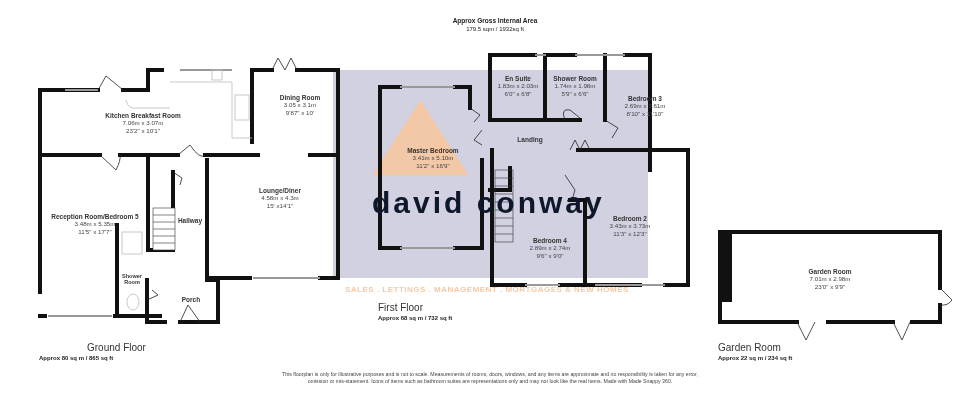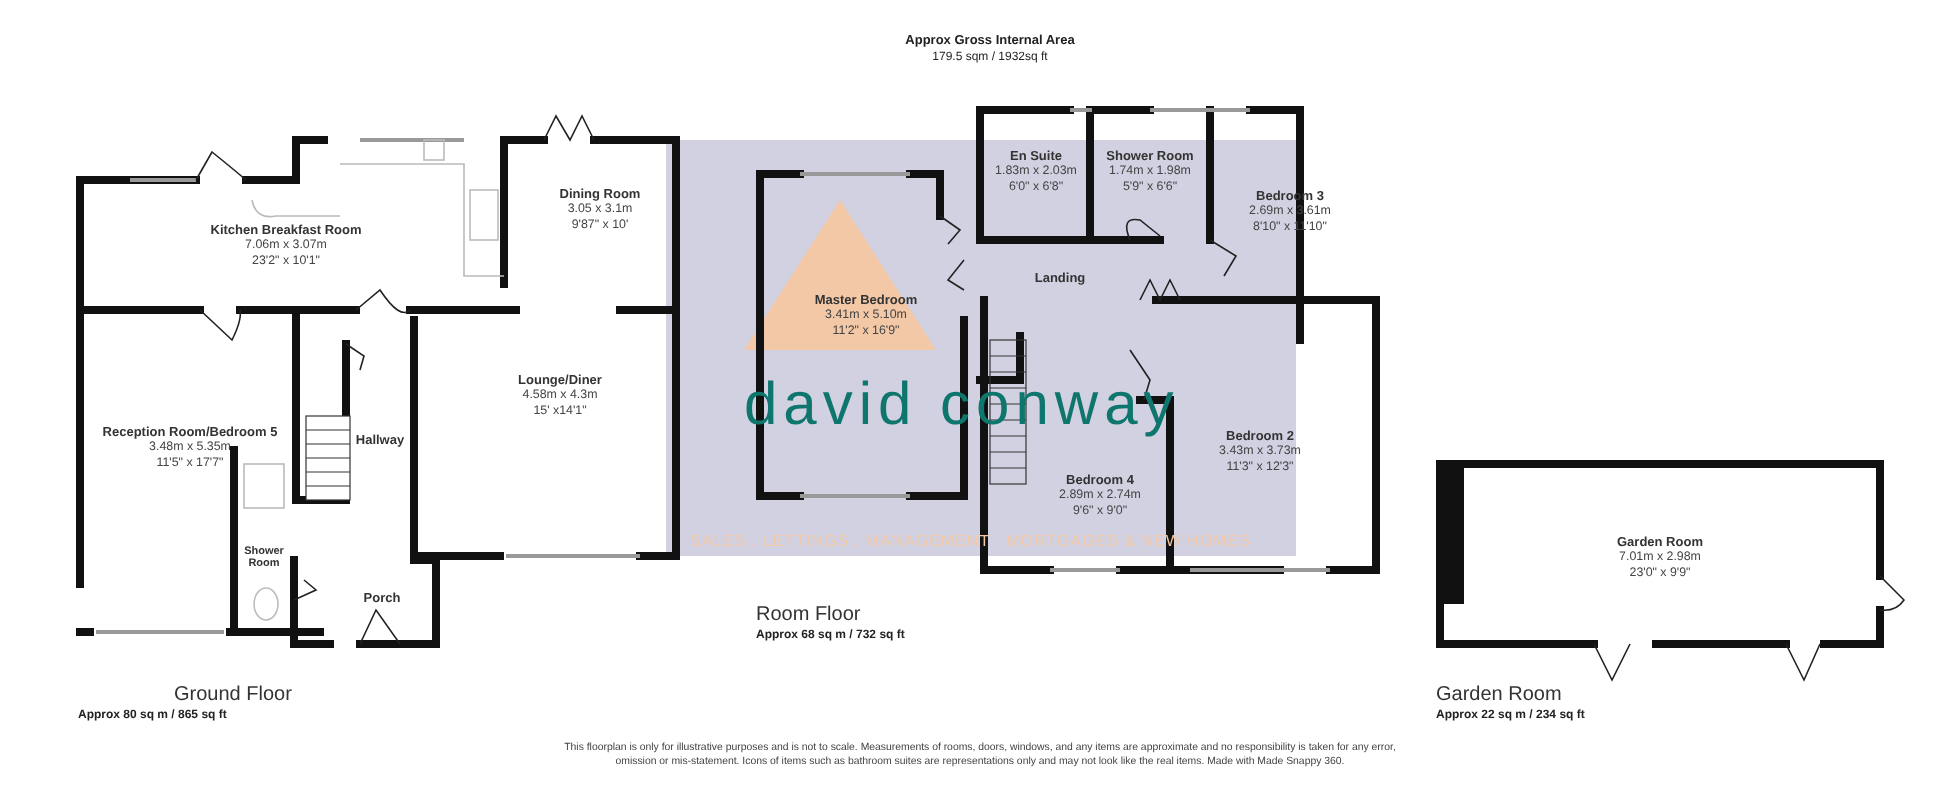--- a/index.html
+++ b/index.html
@@ -7,21 +7,21 @@
   .abs { position:absolute; }
   .hdr-title { font-size:6.5px; font-weight:bold; text-align:center; width:200px; }
   .hdr-sub { font-size:6px; text-align:center; width:200px; }
   .room { position:absolute; text-align:center; line-height:1.15; }
   .room .nm { font-size:6.5px; font-weight:bold; color:#333; display:block; white-space:nowrap; }
   .room .d { font-size:6.2px; color:#444; display:block; white-space:nowrap; }
   .floor-name { font-size:10px; color:#333; }
   .floor-area { font-size:6px; font-weight:bold; color:#222; }
   .disclaimer { font-size:5.2px; color:#444; text-align:center; width:420px; line-height:1.35; }
   svg.plan { position:absolute; left:0; top:0; }
-  .wm-text { font-size:8px; font-weight:normal; letter-spacing:0.5px; color:#f3c9a7; white-space:nowrap; }
+  .wm-text { font-size:8px; font-weight:bold; letter-spacing:0.5px; color:#f3c9a7; white-space:nowrap;margin-top:19px; }
 </style>
 </head>
 <body>
 
 <div class="abs hdr-title" style="left:395px;top:17px;">Approx Gross Internal Area</div>
 <div class="abs hdr-sub" style="left:395px;top:26px;">179.5 sqm / 1932sq ft</div>
 
 <svg class="plan" width="980" height="403" viewBox="0 0 980 403">
 
   <rect x="333" y="70" width="315" height="208" fill="#c9c9dd" opacity="0.85"></rect>
@@ -138,21 +138,21 @@
     <line x1="828" y1="322" x2="893" y2="322"></line>
   </g>
   <rect x="720" y="232" width="12" height="70" fill="#111"></rect>
   <g fill="none" stroke="#222" stroke-width="0.8">
     <path d="M940,288 L952,300 Q948,306 940,305"></path>
     <path d="M797,322 L806,340 L815,322"></path>
     <path d="M893,322 L902,340 L910,322"></path>
   </g>
 </svg>
 
-<div class="abs" style="left:372px;top:186px;font-size:30px;color:#0f766e;letter-spacing:3px;font-weight:400;">david conway</div>
+<div class="abs" style="left:372px;top:186px;font-size:30px;color:#0f172a;letter-spacing:3px;font-weight:700;">david conway</div>
 <div class="abs wm-text" style="left:345px;top:266px;">SALES . LETTINGS . MANAGEMENT . MORTGAGES &amp; NEW HOMES</div>
 
 <div class="room" style="left:88px;top:112px;width:110px;">
   <span class="nm">Kitchen Breakfast Room</span>
   <span class="d">7.06m x 3.07m</span>
   <span class="d">23'2" x 10'1"</span>
 </div>
 <div class="room" style="left:265px;top:94px;width:70px;">
   <span class="nm">Dining Room</span>
   <span class="d">3.05 x 3.1m</span>
@@ -214,19 +214,19 @@
 
 <div class="room" style="left:790px;top:268px;width:80px;">
   <span class="nm">Garden Room</span>
   <span class="d">7.01m x 2.98m</span>
   <span class="d">23'0" x 9'9"</span>
 </div>
 
 <div class="abs floor-name" style="left:39px;top:342px;margin-left:48px;">Ground Floor</div>
 <div class="abs floor-area" style="left:39px;top:355px;">Approx 80 sq m / 865 sq ft</div>
 
-<div class="abs floor-name" style="left:378px;top:302px;">Room Floor</div>
+<div class="abs floor-name" style="left:378px;top:302px;">First Floor</div>
 <div class="abs floor-area" style="left:378px;top:315px;">Approx 68 sq m / 732 sq ft</div>
 
 <div class="abs floor-name" style="left:718px;top:342px;">Garden Room</div>
 <div class="abs floor-area" style="left:718px;top:355px;">Approx 22 sq m / 234 sq ft</div>
 
 <div class="abs disclaimer" style="left:280px;top:371px;">This floorplan is only for illustrative purposes and is not to scale. Measurements of rooms, doors, windows, and any items are approximate and no responsibility is taken for any error, omission or mis-statement. Icons of items such as bathroom suites are representations only and may not look like the real items. Made with Made Snappy 360.</div>
 
 </body></html>

